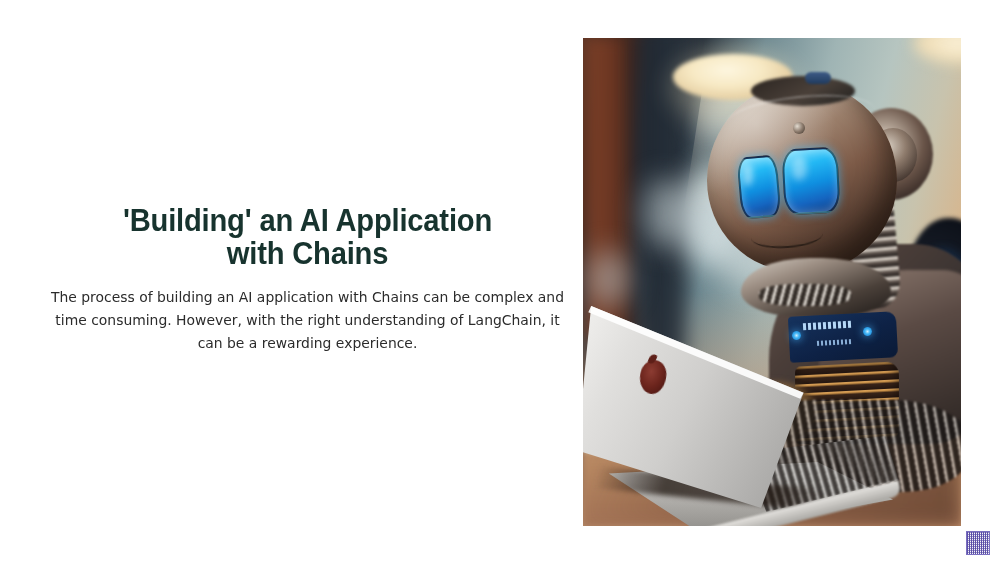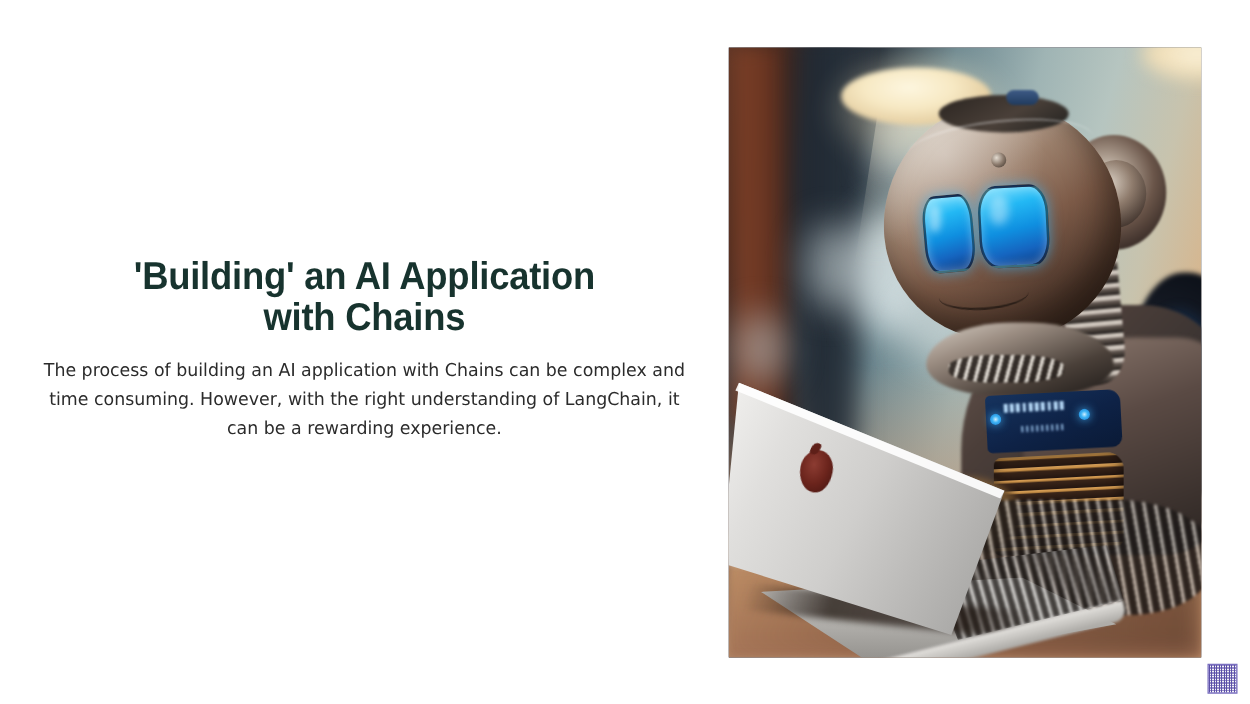--- a/index.html
+++ b/index.html
@@ -14,21 +14,21 @@
     position: relative;
     width: 1000px;
     height: 563px;
     background: #ffffff;
     overflow: hidden;
   }
 
   
   #text-col {
     position: absolute;
-    left: 0px;
+    left: 16px;
     top: 0px;
     width: 631px;
     height: 563px;
   }
   #slide-title {
     position: absolute;
     left: 20px;
     top: 204px;
     width: 543px;
     text-align: center;

